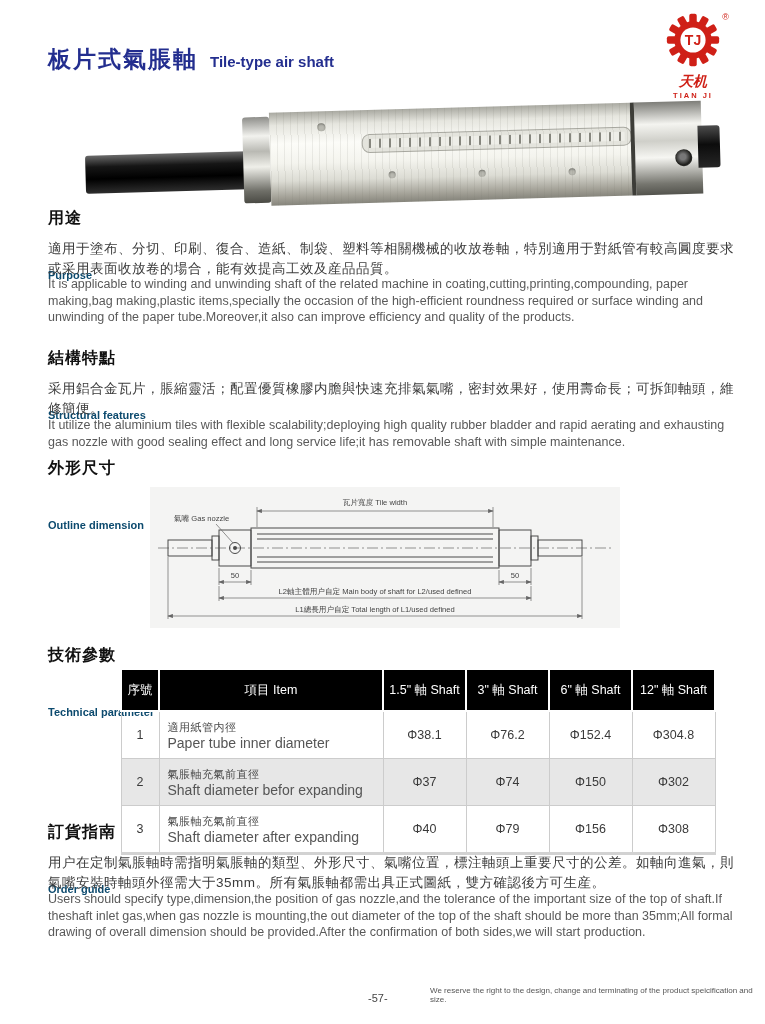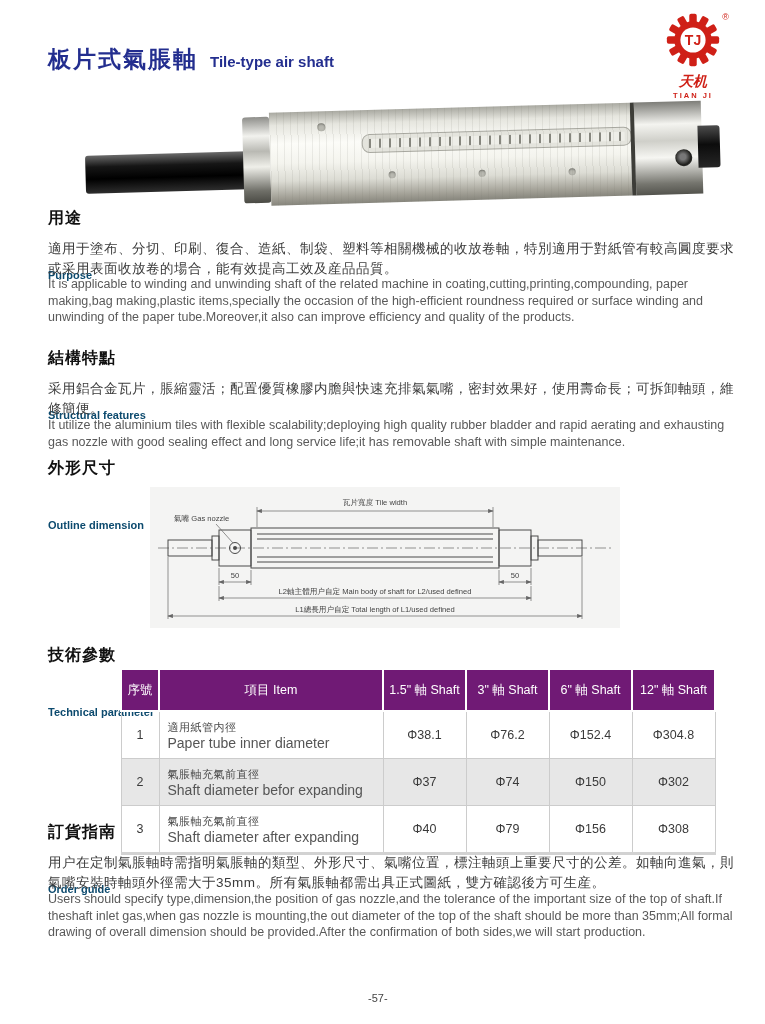--- a/index.html
+++ b/index.html
@@ -51,21 +51,21 @@
   
   .draw-panel{left:150px;top:487px;width:470px;height:141px;background:#f4f4f3;}
   .draw-panel svg{display:block;}
   .dim-text{font-size:7.6px;fill:#444;}
   .dline{stroke:#666;stroke-width:.7;fill:none;}
   .shape{stroke:#4a4a4a;stroke-width:1;fill:none;}
 
   
   .param-table{left:120px;top:668px;border-collapse:collapse;table-layout:fixed;width:560px;
                border-bottom:3px solid #d2d2d2;}
-  .param-table th{background:#701a75;color:#fff;font-weight:normal;font-size:12.5px;
+  .param-table th{background:#000000;color:#fff;font-weight:normal;font-size:12.5px;
                border:2px solid #fff;height:40px;padding:0 2px;}
   .param-table th.c-no{width:32px;word-break:break-all;line-height:1.15;}
   .param-table th.c-item{width:218px;}
   .param-table th.c-val{width:77px;}
   .param-table td{border:1px solid #ccc;border-top:1px solid #bdbdbd;height:40px;
                text-align:center;font-size:12.5px;color:#3a3a3a;}
   .param-table td.item{text-align:left;padding:3px 8px;margin-left:12px;}
   .param-table tr.alt td{background:#e7e7e7;}
   .izh{font-size:11px;color:#4a4a4a;letter-spacing:.5px;}
   .ien{font-size:14px;color:#555;}
@@ -251,13 +251,14 @@
 
 <div class="abs sec-head" style="left:48px;top:822px;">
   <span class="sec-zh">訂貨指南</span>
   <span class="sec-en">Order guide</span>
 </div>
 <div class="abs p-zh" style="left:48px;top:853px;">用户在定制氣脹軸時需指明氣脹軸的類型、外形尺寸、氣嘴位置，標注軸頭上重要尺寸的公差。如軸向進氣，則氣嘴安裝時軸頭外徑需大于35mm。所有氣脹軸都需出具正式圖紙，雙方確認後方可生産。</div>
 <div class="abs p-en" style="left:48px;top:891px;">Users should specify type,dimension,the position of gas nozzle,and the tolerance of the important size of the top of shaft.If theshaft inlet gas,when gas nozzle is mounting,the out diameter of the top of the shaft should be more than 35mm;All formal drawing of overall dimension should be provided.After the confirmation of both sides,we will start production.</div>
 
 <div class="abs footer-page">-57-</div>
 <div class="abs footer-note">
+  <div class="fn-en">We reserve the right to the design, change and terminating of the product speicification and size.</div>
 </div>
 
 </body></html>

